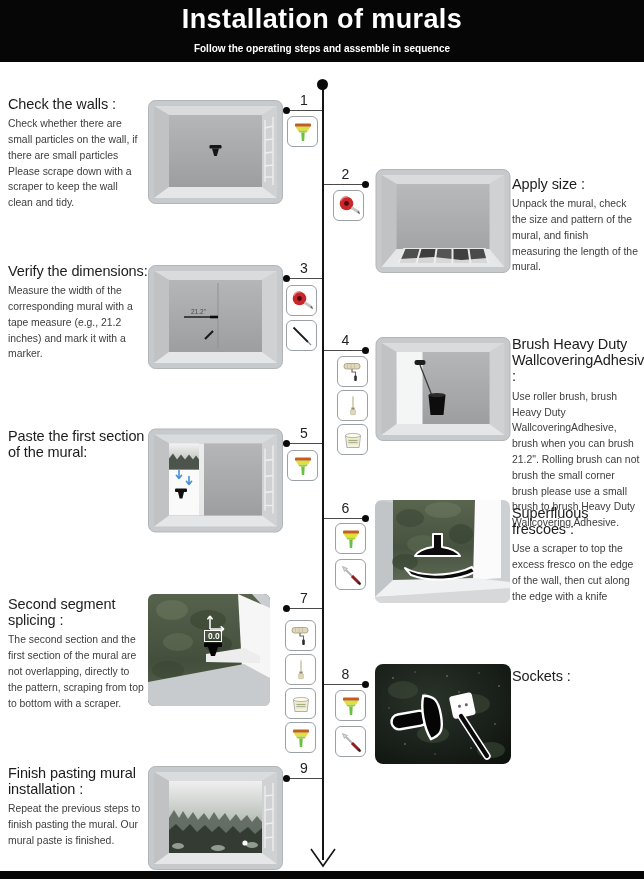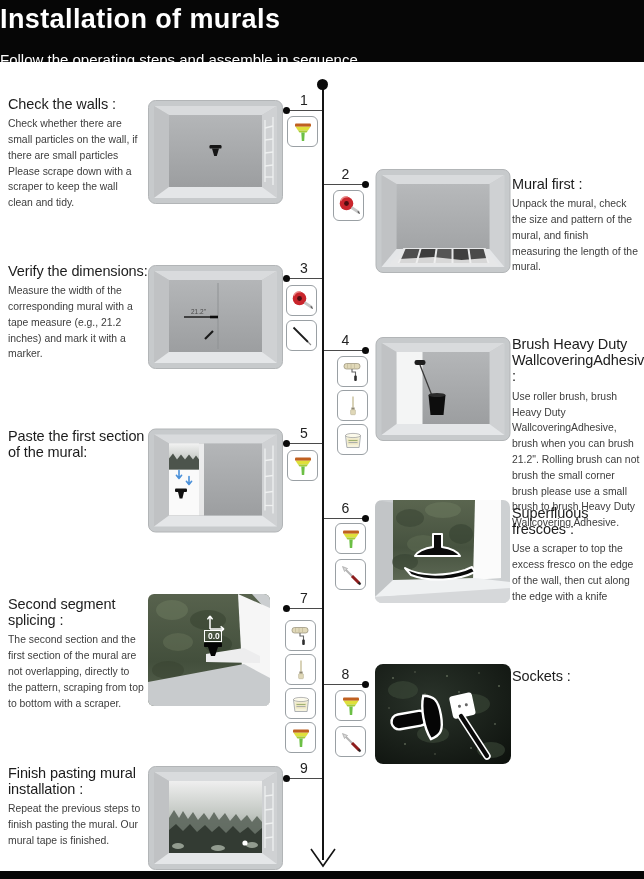--- a/index.html
+++ b/index.html
@@ -1,21 +1,21 @@
 <!DOCTYPE html>
 <html><head>
 <meta charset="utf-8">
 <style>
   *{margin:0;padding:0;box-sizing:border-box}
   html,body{background:#fff}
   body{font-family:"Liberation Sans",sans-serif}
   .page{position:relative;width:644px;height:879px;background:#fff;overflow:hidden}
-  .header{position:absolute;left:0;top:0;width:644px;height:62px;background:#060606;color:#fff;}
+  .header{position:absolute;left:0;top:0;width:644px;height:62px;background:#060606;color:#fff;text-align:center}
   .header .h-title{font-size:27px;font-weight:600;letter-spacing:.4px;padding-top:4px}
-  .header .h-sub{font-size:15px;font-weight:400;margin-top:16px}
+  .header .h-sub{font-size:10px;font-weight:700;margin-top:8px}
   .footer-bar{position:absolute;left:0;top:871px;width:644px;height:8px;background:#060606}
   .timeline{position:absolute;left:322px;top:84px;width:2px;height:776px;background:#141414}
   .tdot{position:absolute;left:317px;top:79px;width:11px;height:11px;border-radius:50%;background:#0a0a0a}
   .tarrow{position:absolute;left:308px;top:845px}
   .txt{position:absolute}
   .title{font-size:14.5px;color:#1c1c1c;line-height:1.12;margin-bottom:4px;letter-spacing:-.1px}
   .body{font-size:10.4px;color:#3d3d3d;line-height:1.52}
   .img{position:absolute;line-height:0}
   .conn{position:absolute;height:1px;background:#4a4a4a}
   .num{position:absolute;font-size:14px;color:#222;text-align:center}
@@ -110,21 +110,21 @@
       <polygon points="28,79 110,79 124,97 12,97" fill="#e6e7e8"></polygon>
       <polygon points="30,80 44,80 40,94 24,94" fill="#4e4e4e"></polygon>
       <polygon points="46,80 60,80 58,94 42,94" fill="#3c3c3c"></polygon>
       <polygon points="62,80 76,80 76,94 60,94" fill="#555555"></polygon>
       <polygon points="78,80 92,80 94,94 78,94" fill="#3f3f3f"></polygon>
       <polygon points="94,80 108,80 112,94 96,94" fill="#4a4a4a"></polygon>
       <polygon points="24,90 58,88 86,91 112,89 114,94 22,94" fill="#f0f0f0" opacity="0.85"></polygon>
     </svg>
   </div>
   <div class="txt" style="left:512px;top:176px;width:127px">
-    <div class="title">Mural first :</div>
+    <div class="title">Apply size :</div>
     <div class="body">Unpack the mural, check the size and pattern of the mural, and finish measuring the length of the mural.</div>
   </div>
 
   <div class="txt" style="left:8px;top:263px;width:140px">
     <div class="title">Verify the dimensions:</div>
     <div class="body">Measure the width of the corresponding mural with a tape measure (e.g., 21.2 inches) and mark it with a marker.</div>
   </div>
   <div class="img" style="left:148px;top:265px">
     <svg width="135" height="104" viewBox="0 0 135 104">
       <defs>
@@ -469,21 +469,21 @@
         <line x1="86" y1="52" x2="112" y2="92" stroke="#0a0a0a" stroke-width="4.2" stroke-linecap="round"></line>
       </g>
     </svg>
   </div>
   <div class="txt" style="left:512px;top:668px;width:129px">
     <div class="title">Sockets :</div>
   </div>
 
   <div class="txt" style="left:8px;top:765px;width:140px">
     <div class="title">Finish pasting mural installation :</div>
-    <div class="body">Repeat the previous steps to finish pasting the mural. Our mural tape is finished.</div>
+    <div class="body">Repeat the previous steps to finish pasting the mural. Our mural paste is finished.</div>
   </div>
   <div class="img" style="left:148px;top:765px">
     <svg width="135" height="106" viewBox="0 0 135 104">
       <defs>
         <linearGradient id="fog9" x1="0" y1="0" x2="0" y2="1">
             <stop offset="0" stop-color="#efefef"></stop>
             <stop offset="0.45" stop-color="#c3c8c3"></stop>
             <stop offset="1" stop-color="#79827a"></stop>
           </linearGradient>
       </defs>

